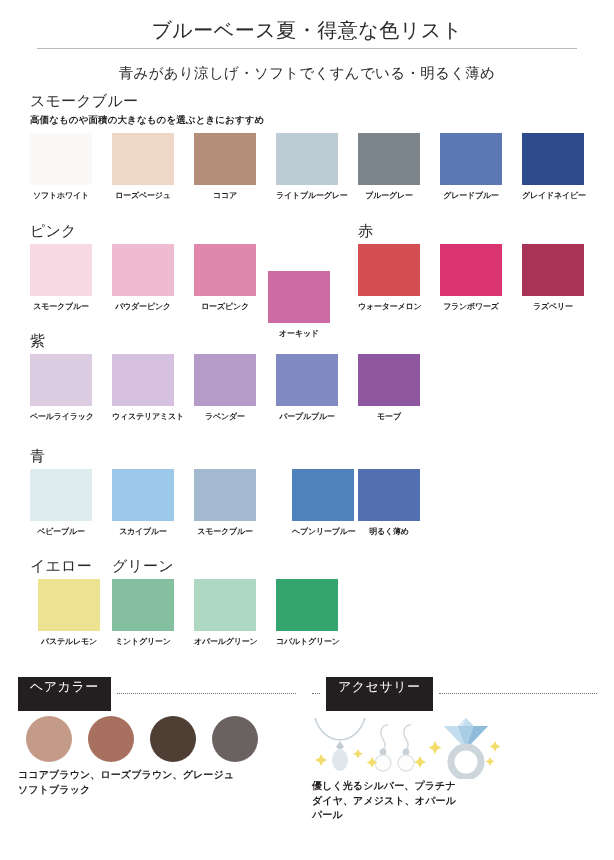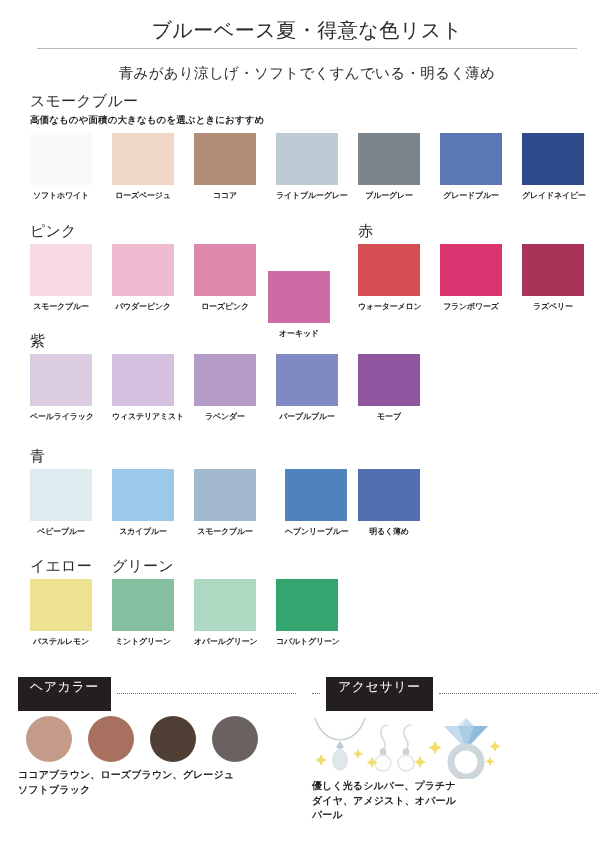--- a/index.html
+++ b/index.html
@@ -278,37 +278,37 @@
             <div class="chip-label">ベビーブルー</div>
           </div>
           <div class="swatch" style="left: 112px;">
             <div class="chip" style="background: rgb(156, 200, 234);"></div>
             <div class="chip-label">スカイブルー</div>
           </div>
           <div class="swatch" style="left: 194px;">
             <div class="chip" style="background: rgb(163, 185, 207);"></div>
             <div class="chip-label">スモークブルー</div>
           </div>
-          <div class="swatch" style="left: 285px;">
+          <div class="swatch" style="left: 292px;">
             <div class="chip" style="background: rgb(80, 131, 188);"></div>
             <div class="chip-label">ヘブンリーブルー</div>
           </div>
           <div class="swatch" style="left: 358px;">
             <div class="chip" style="background: rgb(82, 112, 175);"></div>
             <div class="chip-label">明るく薄め</div>
           </div>
         </div>
       </div>
       <div class="block" style="top: 557px;">
         <div class="heading-row">
           <div class="cat-heading" style="left: 30px;">イエロー</div>
           <div class="cat-heading" style="left: 112px;">グリーン</div>
         </div>
         <div class="swatch-row">
-          <div class="swatch" style="left: 30px;">
+          <div class="swatch" style="left: 38px;">
             <div class="chip" style="background: rgb(237, 226, 146);"></div>
             <div class="chip-label">パステルレモン</div>
           </div>
           <div class="swatch" style="left: 112px;">
             <div class="chip" style="background: rgb(132, 192, 160);"></div>
             <div class="chip-label">ミントグリーン</div>
           </div>
           <div class="swatch" style="left: 194px;">
             <div class="chip" style="background: rgb(175, 216, 194);"></div>
             <div class="chip-label">オパールグリーン</div>

